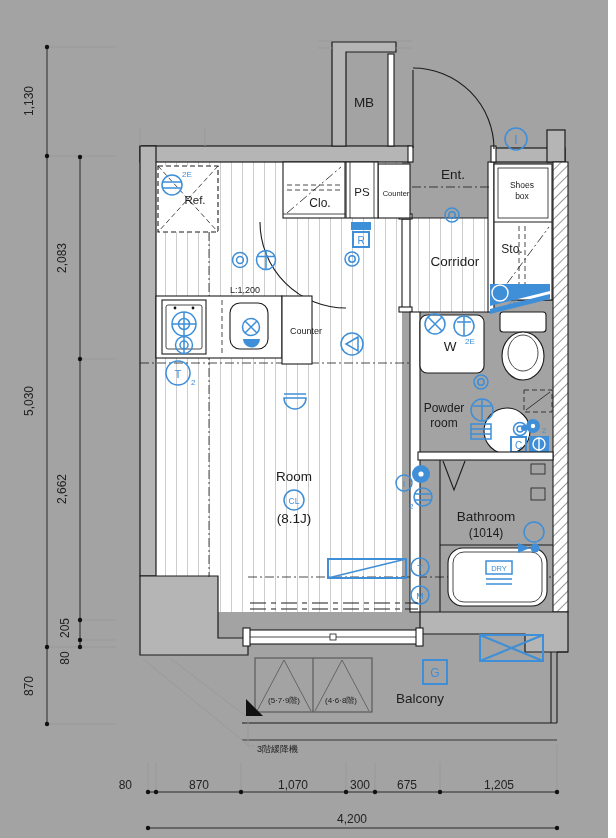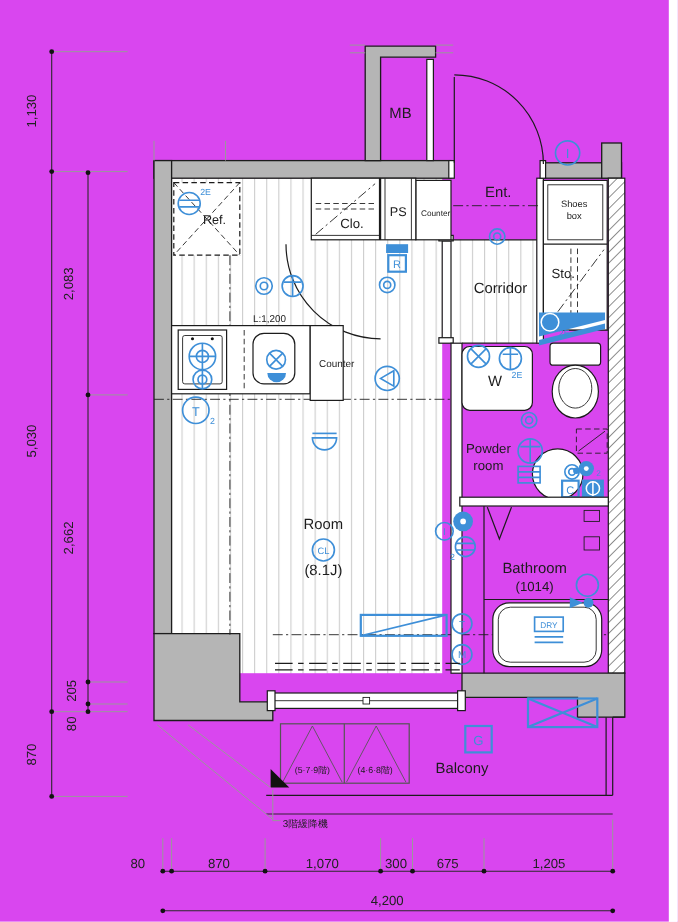--- a/index.html
+++ b/index.html
@@ -1,17 +1,17 @@
 <!DOCTYPE html>
 <html style="--accent: #3E8FD8; --wall: #B5B5B5;"><head>
 <meta charset="utf-8">
 <style>
   :root{ --accent:#3E8FD8; --wall:#B5B5B5; }
   html,body{margin:0;padding:0;background:#fff;}
-  .stage{position:relative;width:608px;height:838px;background:#d946ef;overflow:hidden;}
+  .stage{position:relative;width:608px;height:838px;background:#a3a3a3;overflow:hidden;}
   svg{position:absolute;left:0;top:0;}
   text{font-family:"Liberation Sans","DejaVu Sans",sans-serif;fill:#1c1c1c;}
   .mid{text-anchor:middle;}
   .end{text-anchor:end;}
   .t13{font-size:13.5px}.t12{font-size:12px}.t11{font-size:11.5px}.t10{font-size:10px}
   .t9{font-size:9px}.t85{font-size:8.5px}.t8{font-size:8px}.t7{font-size:7.5px}
   .dimt{font-size:12px;fill:#222}
   .ta{fill:var(--accent);}
   .k{stroke:#1c1c1c;fill:none;stroke-width:1.1}
   .kw{fill:#fff;stroke:#1c1c1c;stroke-width:1.1}

